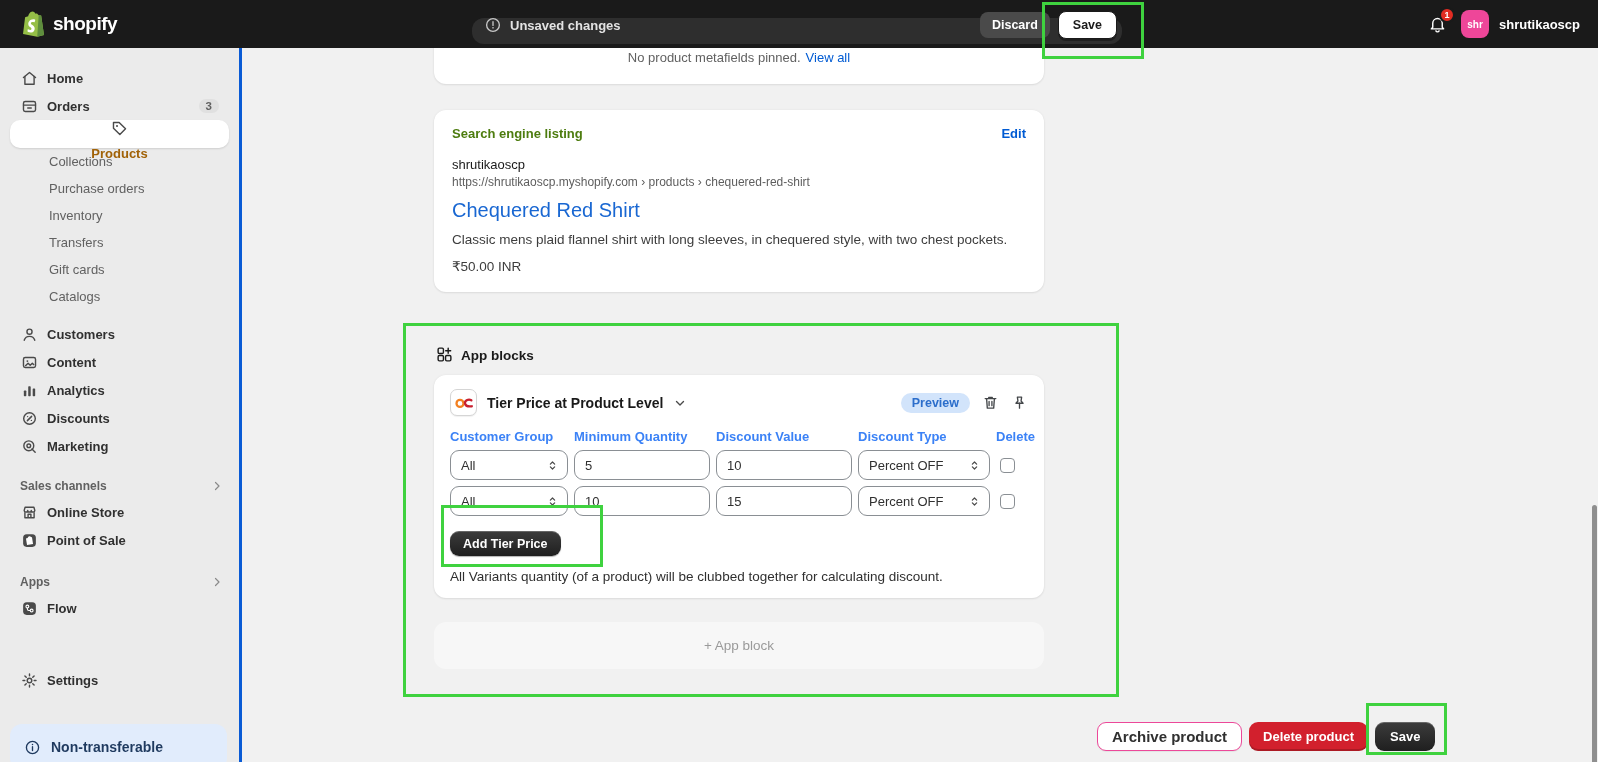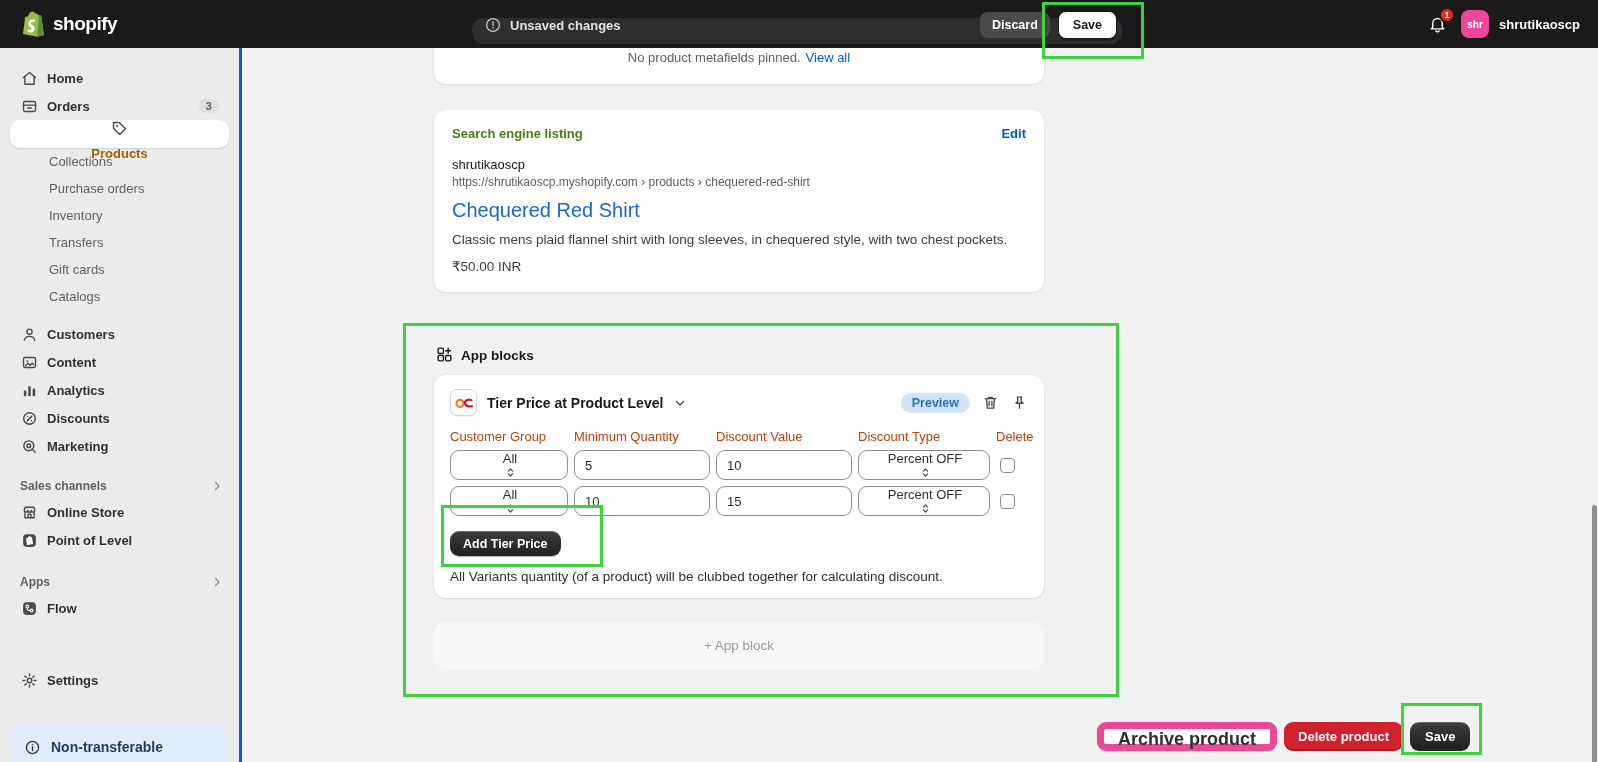--- a/index.html
+++ b/index.html
@@ -108,28 +108,28 @@
   .tier-title { font-size:14px; font-weight:700; color:#1a1a1a; }
   .tier-chev { display:flex; color:#4a4a4a; cursor:pointer; }
   .tier-head-right { margin-left:auto; display:flex; align-items:center; gap:12px; }
   .preview-pill {
     background:#d2e4fb; color:#2c6ecb; font-size:12.5px; font-weight:550;
     border-radius:11px; padding:3px 11px; cursor:pointer;
   }
   .icon-btn { display:flex; color:#44474a; cursor:pointer; background:none; border:none; padding:0; }
 
   .tier-grid { display:grid; grid-template-columns:118px 136px 136px 132px 30px; column-gap:6px; }
-  .tg-head { margin-top:13px; font-size:13px; font-weight:400; color:#c2410c; }
+  .tg-head { margin-top:13px; font-size:13px; font-weight:700; color:#3b82f6; }
   .tg-row { margin-top:6px; align-items:center; }
   .fake-select, .tier-input {
     height:30px; border:1.5px solid #8a8f94; border-radius:9px; background:#fff;
     font-size:13px; color:#303030; display:flex; align-items:center; padding:0 8px 0 10px;
     font-family:inherit; width:100%;
   }
-  .fake-select { justify-content:space-between; cursor:pointer;flex-direction:column; }
+  .fake-select { justify-content:space-between; cursor:pointer; }
   .fake-select .stepper { color:#4a4a4a; display:flex; }
   .checkbox {
     width:15px; height:15px; border:1.5px solid #8a8f94; border-radius:4px; background:#fff;
     cursor:pointer; display:inline-block; margin-left:4px;
   }
   .btn-add-tier {
     margin-top:15px; background:linear-gradient(#3c3c3c,#1f1f1f); color:#fff;
     border:none; border-radius:9px; height:25px; padding:0 13px; font-size:12.5px; font-weight:700;
     cursor:pointer; box-shadow:inset 0 1px 0 rgba(255,255,255,.22), 0 1px 1px rgba(0,0,0,.3);
     font-family:inherit;
@@ -138,22 +138,22 @@
 
   .app-block-btn {
     margin-top:24px; height:47px; background:#f7f7f7; border-radius:12px;
     display:flex; align-items:center; justify-content:center;
     font-size:13.5px; color:#9a9a9a; cursor:pointer;
   }
 
   
   .footer-actions { position:absolute; top:722px; left:1097px; display:flex; gap:7px; z-index:20; }
   .btn-archive {
-    background:#fff; border:7px solid #ec4899; border-radius:9px; height:29px; padding:0 14px;
-    font-size:18px; font-weight:650; color:#303030; cursor:pointer; font-family:inherit;
+    background:#fff; border:1px solid #ec4899; border-radius:9px; height:29px; padding:0 14px;
+    font-size:15px; font-weight:650; color:#303030; cursor:pointer; font-family:inherit;
     box-shadow:0 1px 1px rgba(0,0,0,.06);
   }
   .btn-delete {
     background:#d2202d; border:none; border-radius:9px; height:29px; padding:0 14px;
     font-size:13px; font-weight:700; color:#fff; cursor:pointer; font-family:inherit;
     box-shadow:inset 0 -2px 0 rgba(0,0,0,.18);
   }
   .btn-save-dark {
     background:linear-gradient(#3c3c3c,#1f1f1f); border:none; border-radius:9px; height:29px; padding:0 15px;
     font-size:13px; font-weight:700; color:#fff; cursor:pointer; font-family:inherit;
@@ -324,21 +324,21 @@
     </span>
     <span>Online Store</span>
   </div>
   <div class="side-item">
     <span class="icn">
       <svg width="17" height="17" viewBox="0 0 24 24">
           <rect x="3" y="3" width="18" height="18" rx="5" fill="#4a4a4a"></rect>
           <path d="M9.3 8.6c.4-1.3 1.3-2.6 2.7-2.6 1 0 1.7.7 2 1.2l1.5.2L17 17l-8.5 1.5L7 9.3l2.3-.7z" fill="#fff"></path>
         </svg>
     </span>
-    <span>Point of Level</span>
+    <span>Point of Sale</span>
   </div>
   <div class="gap16"></div>
   <div class="side-header">
     <span>Apps</span>
     <span class="chev">
       <svg width="12" height="12" viewBox="0 0 24 24" fill="none" stroke="currentColor" stroke-width="2.4" stroke-linecap="round" stroke-linejoin="round">
           <path d="M9 5l7 7-7 7"></path>
         </svg>
     </span>
   </div>

